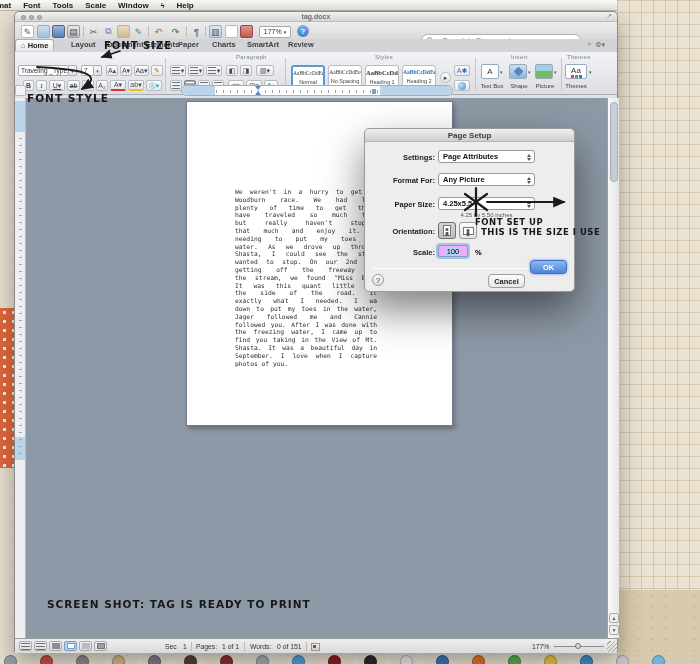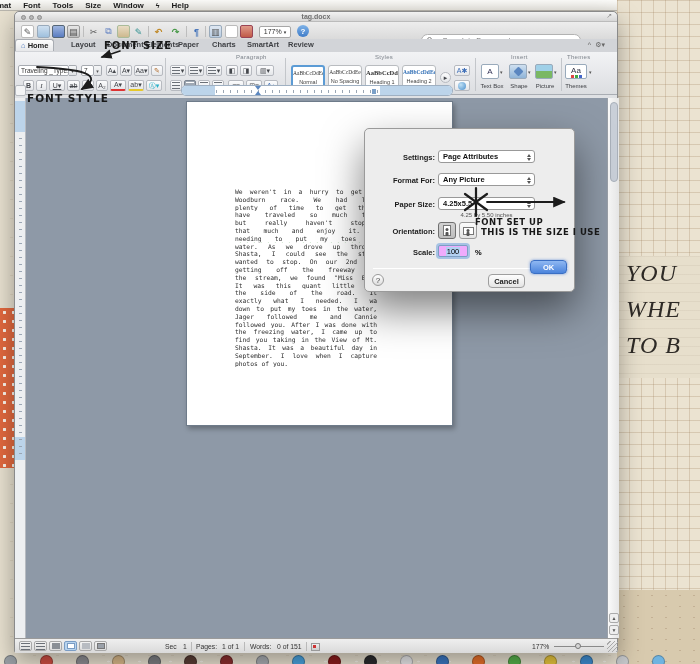--- a/index.html
+++ b/index.html
@@ -118,33 +118,28 @@
 .dock{left:0;top:650px;width:680px;height:14px;z-index:5}
 .dk{position:absolute;top:5px;width:13px;height:13px;border-radius:50%;border:1px solid rgba(0,0,0,.25)}
 </style>
 </head>
 <body>
 
 <div class="screen">
 
   <div class="abs bg-noise"></div>
   <div class="abs bg-right"></div>
-  <div class="abs bg-vintage">
-    <div class="big-line" style="top:4px">YOU</div>
-    <div class="big-line" style="top:40px">WHE</div>
-    <div class="big-line" style="top:76px">TO B</div>
-  </div>
   <div class="abs bg-tan"></div>
   <div class="abs bg-orange"></div>
 
   <div class="abs menubar" style="padding-left:0">
     <span style="margin-left:-16px">Format</span>
     <span>Font</span>
     <span>Tools</span>
-    <span>Size</span>
+    <span>Scale</span>
     <span>Window</span>
     <span style="font-size:7px">ϟ</span>
     <span>Help</span>
   </div>
 
   <div class="abs win">
     <div class="abs titlebar">
       <span class="tl" style="left:6px"></span>
       <span class="tl" style="left:14px"></span>
       <span class="tl" style="left:22px"></span>
@@ -381,20 +376,21 @@
           <i style="display:block;width:3px;height:3px;background:#c33;margin:1px"></i>
         </span>
       <span class="stx" style="left:517px">177%</span>
       <span style="position:absolute;left:539px;top:7px;width:50px;height:1px;background:#8a8a8a"></span>
       <span style="position:absolute;left:560px;top:4px;width:6px;height:6px;border-radius:50%;background:#d6d6d6;border:1px solid #777"></span>
       <span class="grip"></span>
     </div>
   </div>
 
   <div class="abs dialog">
+    <div class="abs dtitle">Page Setup</div>
 
     <div class="dlab" style="top:24px">Settings:</div>
     <div class="dd" style="top:21px">
         <span>Page Attributes</span>
         <span class="ddar">
           <i class="tu"></i>
           <i class="td"></i>
         </span>
       </div>
 
@@ -453,20 +449,21 @@
     <g stroke="#1c1c1c" stroke-width="2.2" stroke-linecap="round">
       <line x1="476" y1="188" x2="476" y2="216"></line>
       <line x1="465" y1="194" x2="487" y2="210"></line>
       <line x1="487" y1="194" x2="465" y2="210"></line>
     </g>
   </svg>
   <div class="anno" style="left:104px;top:40px;font-size:10px">FONT SIZE</div>
   <div class="anno" style="left:27px;top:92px;font-size:10.5px">FONT STYLE</div>
   <div class="anno" style="left:475px;top:217px;font-size:8.5px;letter-spacing:.5px">FONT SET UP</div>
   <div class="anno" style="left:481px;top:227px;font-size:8.5px;letter-spacing:.5px">THIS IS THE SIZE I USE</div>
+  <div class="anno" style="left:47px;top:598px;font-size:10.5px">SCREEN SHOT: TAG IS READY TO PRINT</div>
 
   <div class="abs dock">
     <span class="dk" style="left:4px;background:#9aa0a6"></span>
     <span class="dk" style="left:40px;background:#d04f43"></span>
     <span class="dk" style="left:76px;background:#8e8e93"></span>
     <span class="dk" style="left:112px;background:#d9b98a"></span>
     <span class="dk" style="left:148px;background:#7d7f83"></span>
     <span class="dk" style="left:184px;background:#5a3d35"></span>
     <span class="dk" style="left:220px;background:#8c2f2f"></span>
     <span class="dk" style="left:256px;background:#a9adb2"></span>

